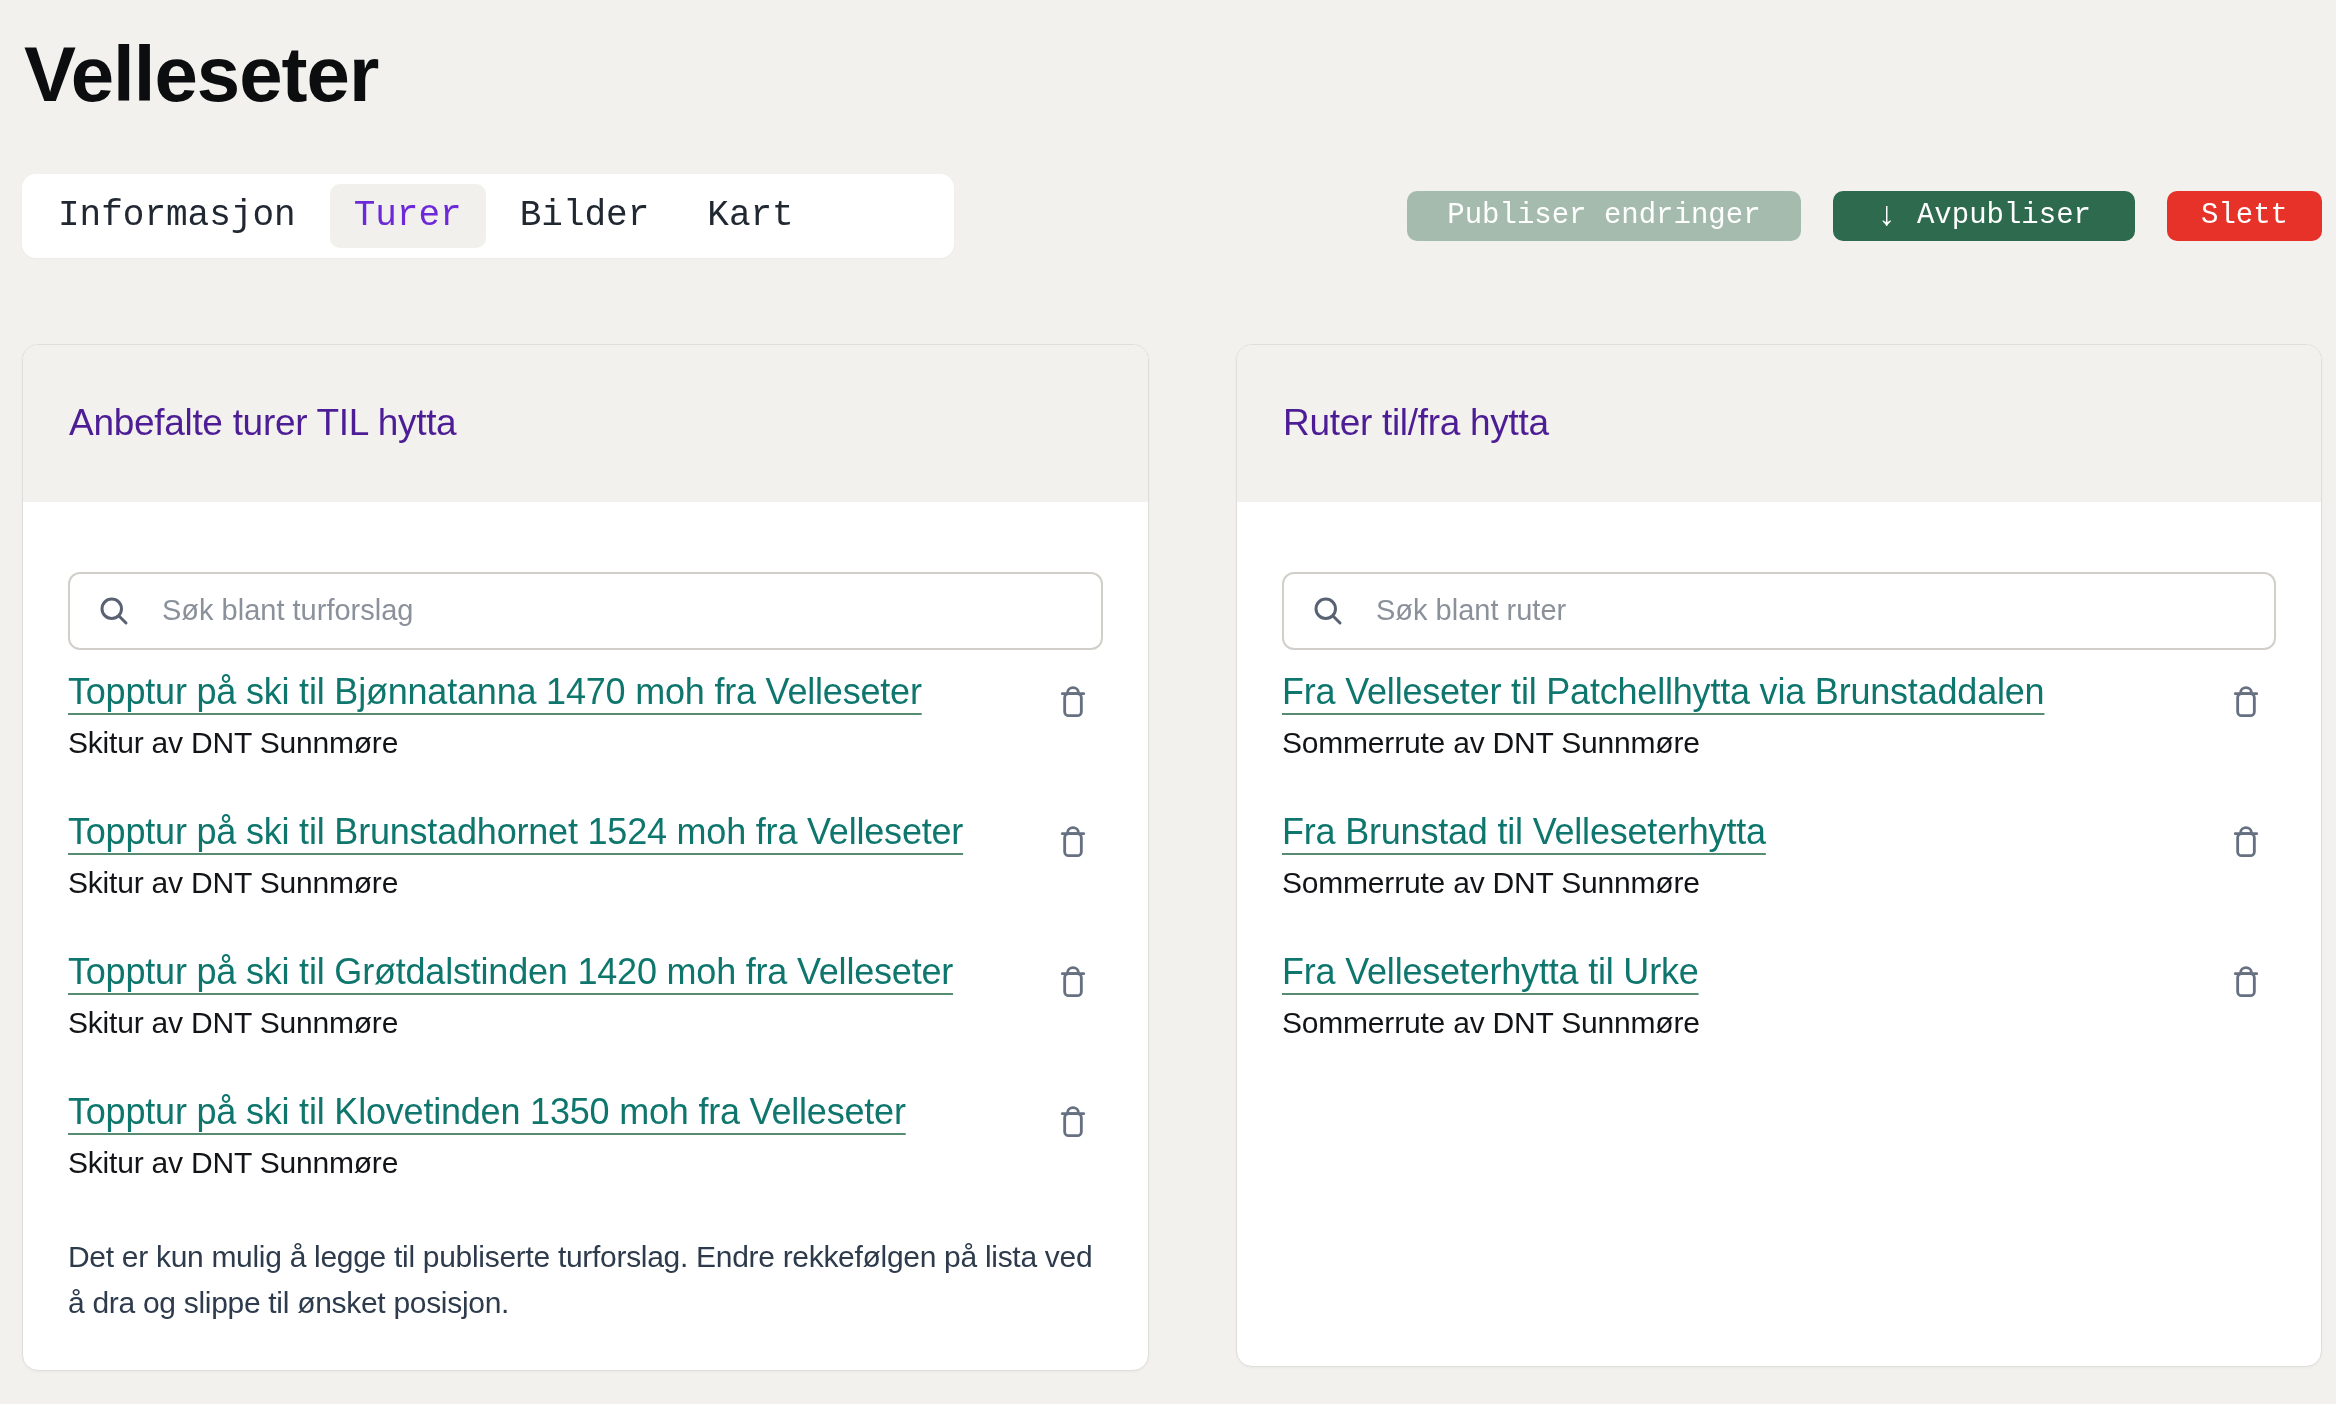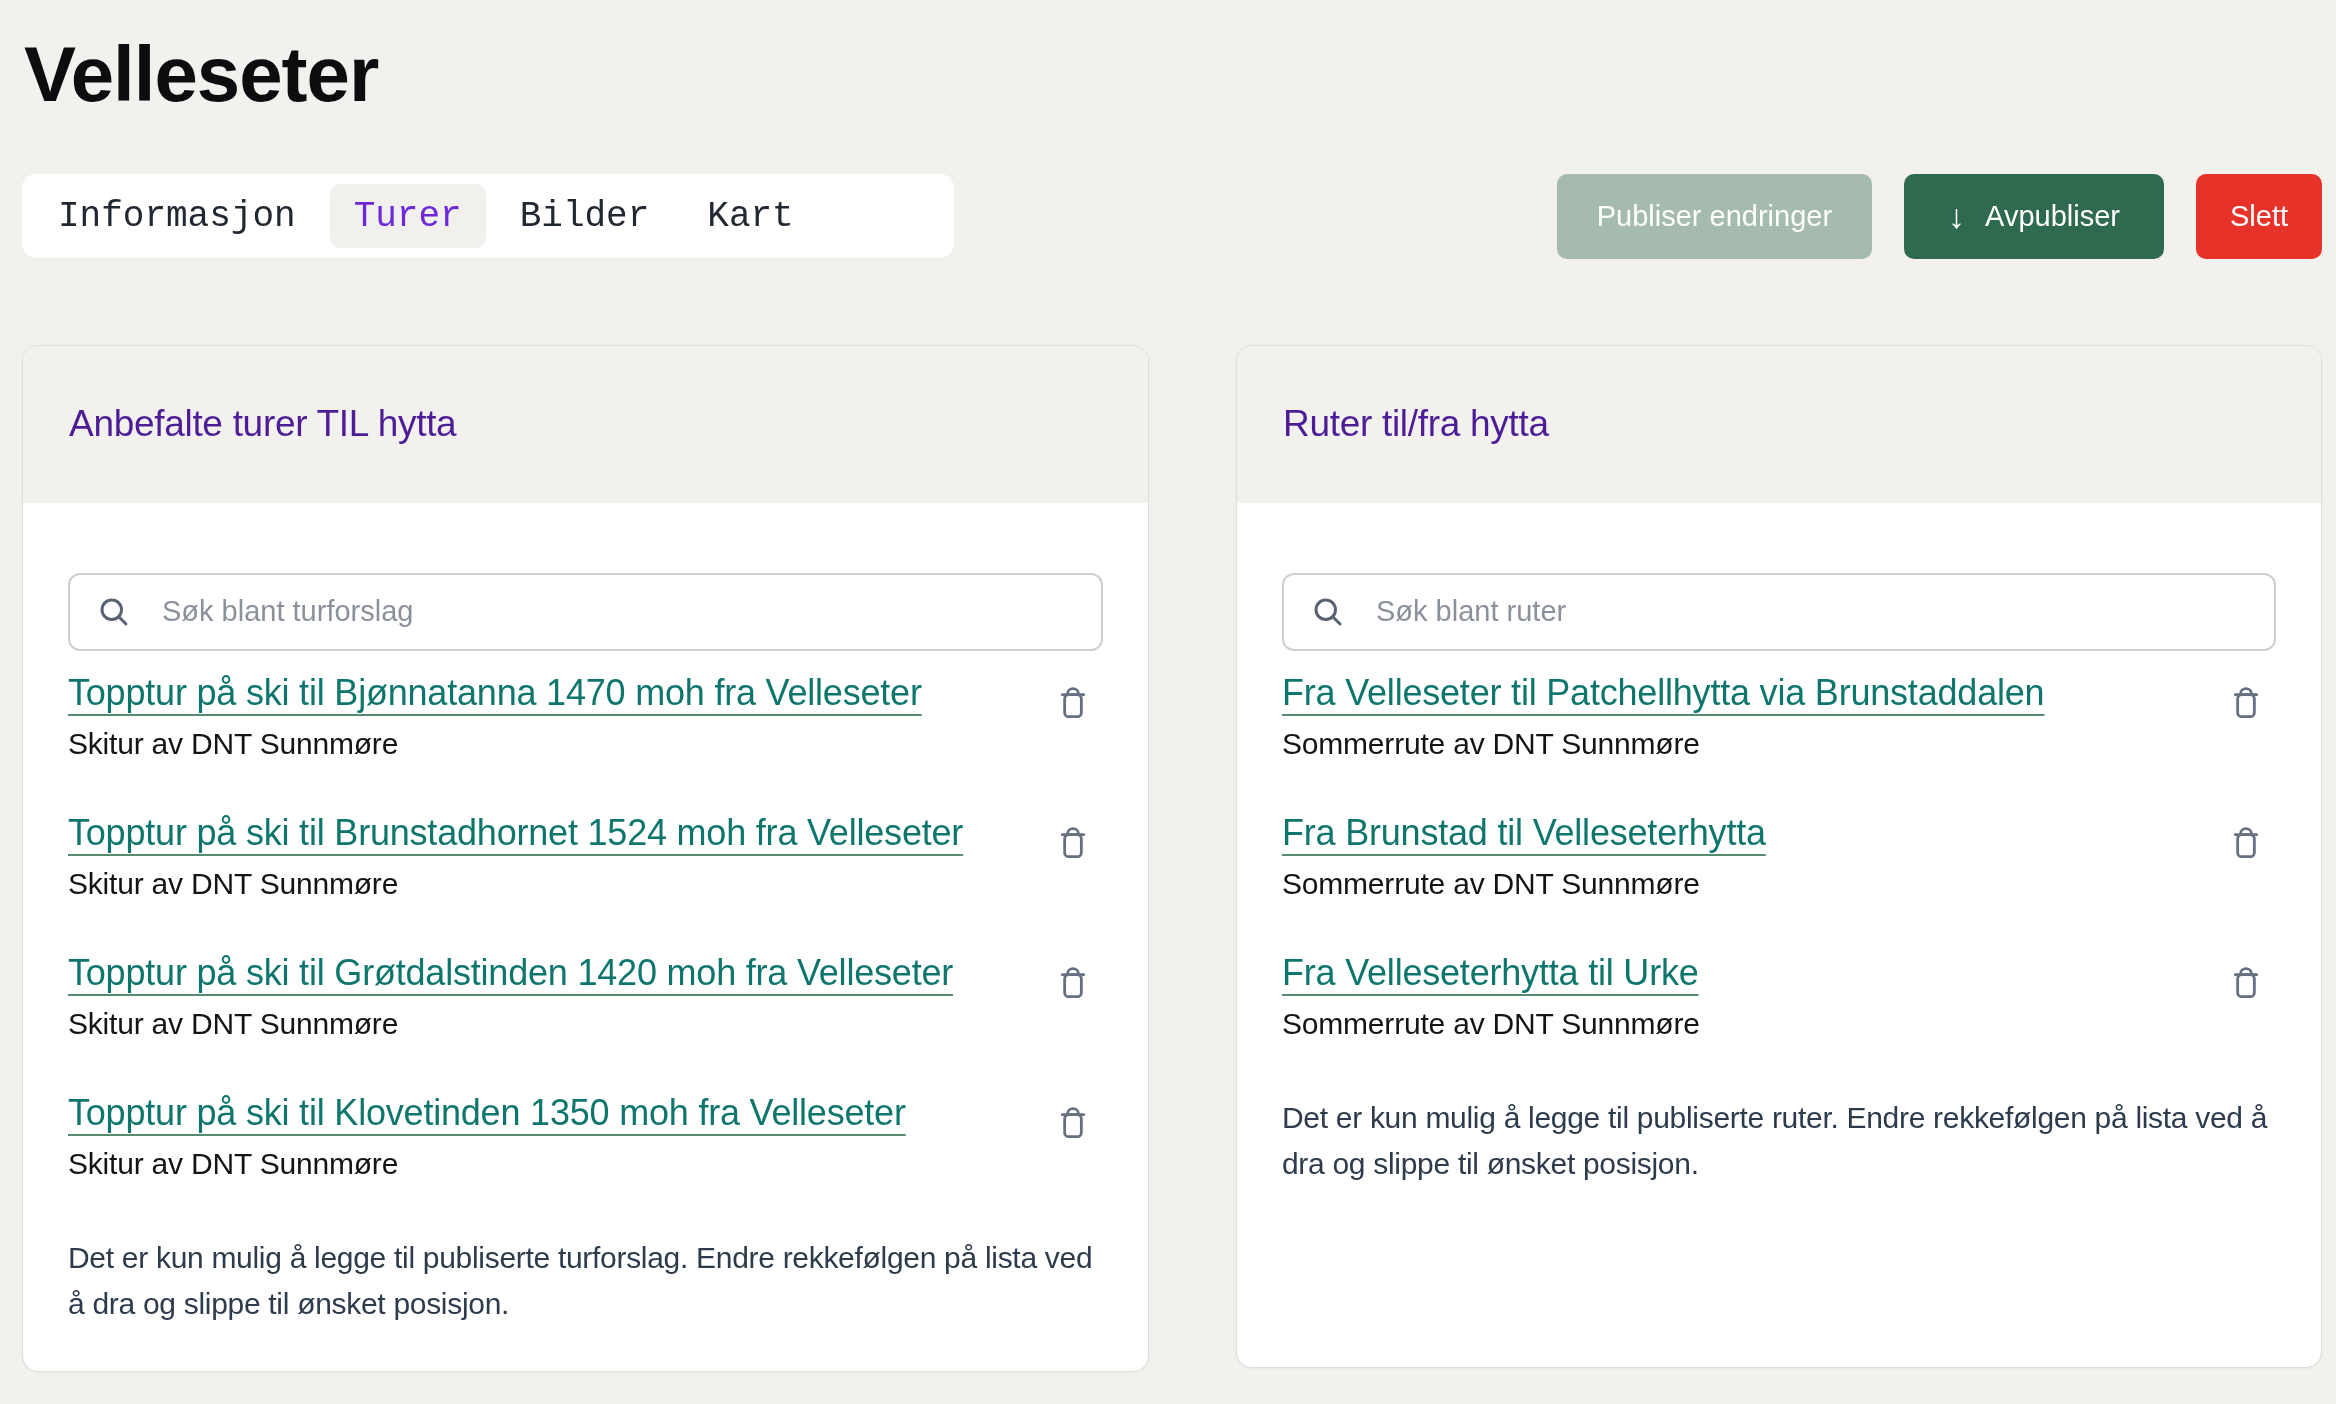--- a/index.html
+++ b/index.html
@@ -55,26 +55,26 @@
     white-space: nowrap;
     font-family: Liberation Mono, monospace;
   }
   .tab.active {
     background: #f1f0ed;
     color: #6d28d9;
   }
 
   .actions { display: flex; align-items: center; gap: 32px; }
   .btn {
-    height: 85px;
+    height: 50px;
     border: none;
     border-radius: 10px;
     color: #ffffff;
     font-size: 29px;
-    font-family: Liberation Sans, sans-serif;
+    font-family: Liberation Mono, monospace;
     display: flex;
     align-items: center;
     justify-content: center;
     cursor: pointer;
     white-space: nowrap;
     text-align: right;
   }
   .btn-publish { background: #a5bbad; padding: 0 40px; }
   .btn-unpublish { background: #2e6a4e; padding: 0 44px; gap: 20px; }
   .btn-unpublish .arrow { font-size: 34px; line-height: 1; font-weight: 400; }
@@ -325,18 +325,17 @@
             </div>
             <button class="trash-btn">
               <svg viewBox="0 0 24 24" fill="none" stroke="#667080" stroke-width="1.7" stroke-linecap="round">
                 <path d="M8.8 5.6 a3.2 2.8 0 0 1 6.4 0"></path>
                 <path d="M5.6 6.4 h12.8"></path>
                 <rect x="7" y="6.4" width="10" height="13.2" rx="2.4"></rect>
               </svg>
             </button>
           </li>
         </ul>
-        <p class="note">Det er kun mulig å legge til publiserte ruter. Endre rekkefølgen på lista ved å dra og slippe til ønsket posisjon.</p>
       </div>
     </section>
 
   </div>
 </div>
 
 </body></html>

